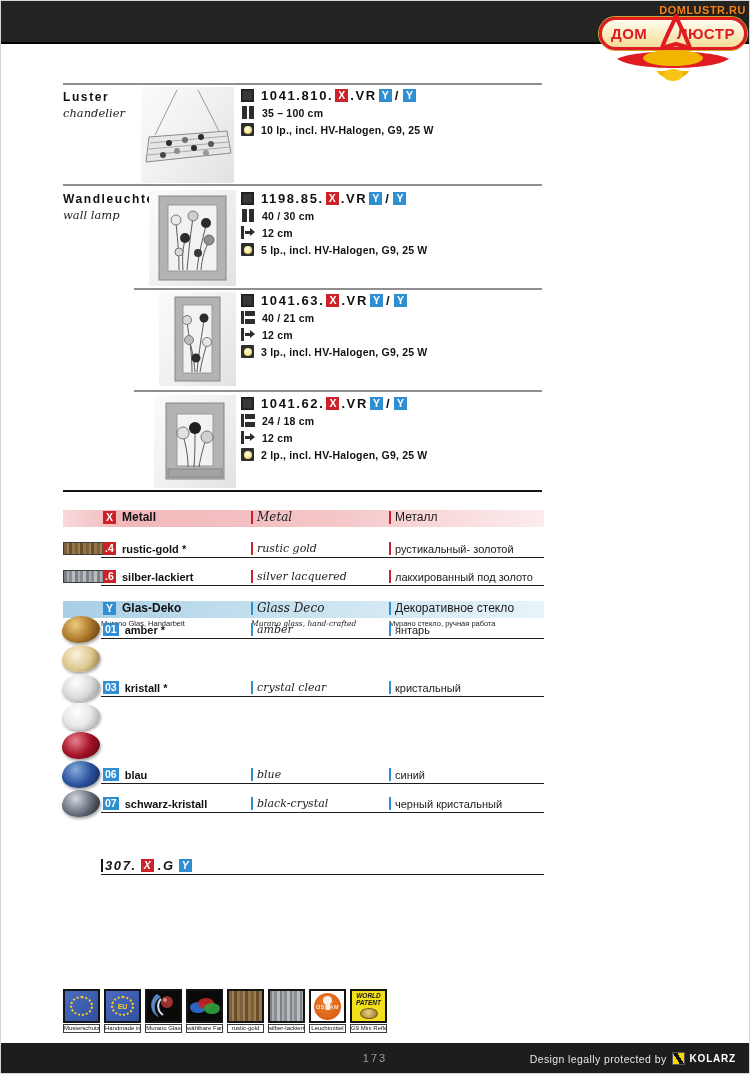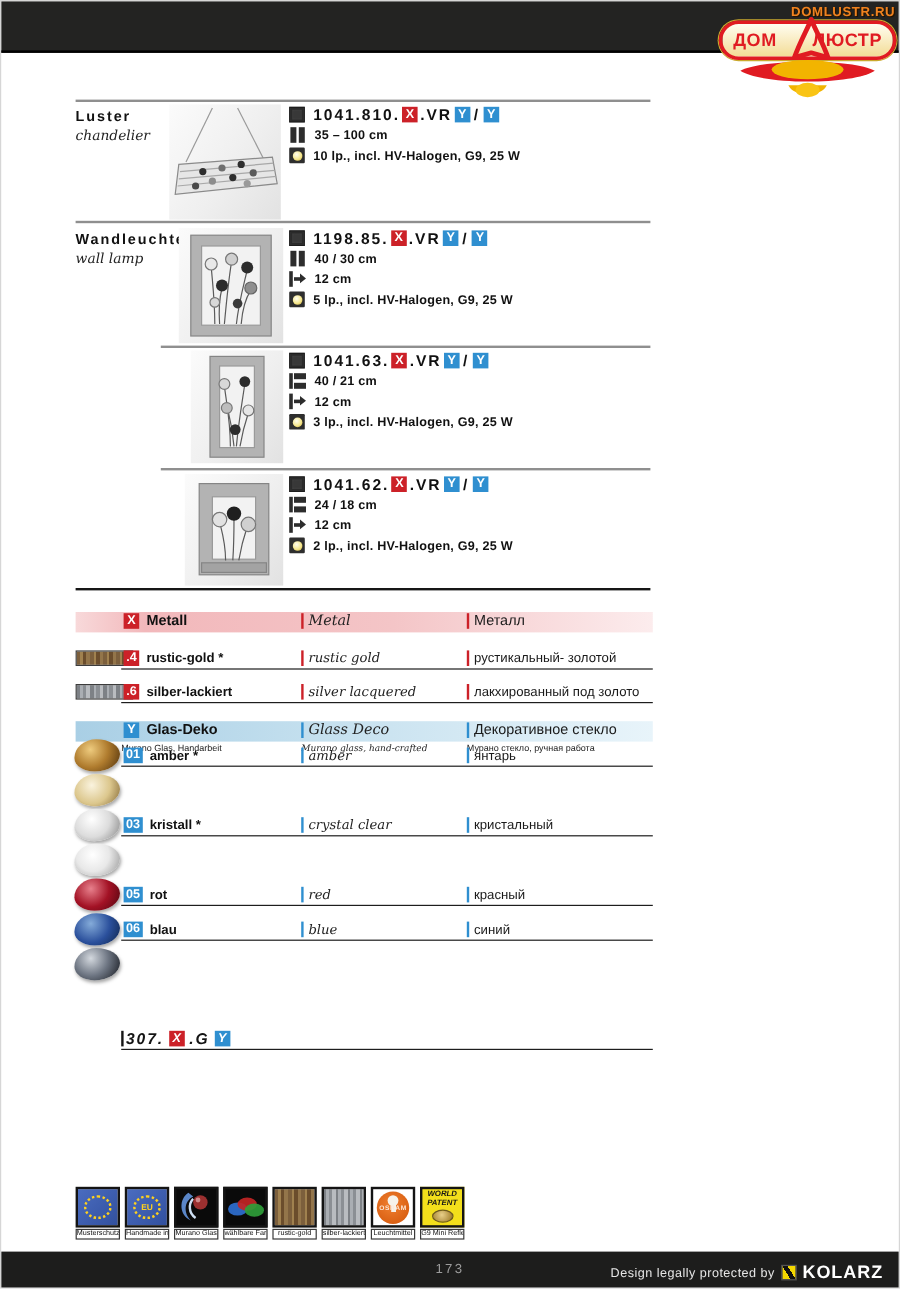--- a/index.html
+++ b/index.html
@@ -112,21 +112,21 @@
                  background:radial-gradient(circle at 45% 38%, #e8cf8a, #b08f3e 70%, #7a5e20); border:1px solid #6e5a1e; }
 
   
   .footer { position:absolute; left:0; top:1042px; width:100%; height:32px; background:#1d1d1c; }
   .page-num { position:absolute; left:0; right:0; top:9px; text-align:center; color:#9c9c9c;
               font-size:11px; letter-spacing:2px; }
   .protect { position:absolute; right:13px; top:9px; display:flex; align-items:center; gap:5px;
              color:#e6e6e6; font-size:10.5px; letter-spacing:0.4px; white-space:nowrap; }
   .kolarz-logo { display:inline-block; width:13px; height:13px; flex:none;
                  background:linear-gradient(58deg,#f5d800 38%,#111 38% 62%,#f5d800 62%); border:1px solid #555; }
-  .kolarz-brand { font-weight:bold; font-size:15px; color:#fff; letter-spacing:0.8px; }
+  .kolarz-brand { font-weight:bold; font-size:10px; color:#fff; letter-spacing:0.8px; }
 </style>
 </head>
 <body>
 
 <div class="page">
 
   <div class="topbar"></div>
   <div class="logo">
     <div class="logo-url">DOMLUSTR.RU</div>
     <div class="logo-pill">
@@ -412,52 +412,52 @@
       </span>
     <span class="cell c3">
         <span class="vsep vs-blue"></span>
         <span class="t-ru">кристальный</span>
       </span>
   </div>
 
   <div class="blob bl-kristallweiss" style="left:61px; top:702px;"></div>
 
   <div class="blob bl-rot" style="left:61px; top:731px;"></div>
-  <div class="trow" style="top:725px; height:29px;">
-    <span class="cell c1">
-        <span class="b by">05</span>
-        <span class="t-de">rot</span>
-      </span>
-    <span class="cell c2">
-        <span class="vsep vs-blue"></span>
-        <span class="t-en">red</span>
-      </span>
-    <span class="cell c3">
-        <span class="vsep vs-blue"></span>
-        <span class="t-ru">красный</span>
-      </span>
-  </div>
 
   <div class="blob bl-blau" style="left:61px; top:760px;"></div>
   <div class="trow" style="top:754px; height:29px;">
     <span class="cell c1">
         <span class="b by">06</span>
         <span class="t-de">blau</span>
       </span>
     <span class="cell c2">
         <span class="vsep vs-blue"></span>
         <span class="t-en">blue</span>
       </span>
     <span class="cell c3">
         <span class="vsep vs-blue"></span>
         <span class="t-ru">синий</span>
       </span>
   </div>
 
   <div class="blob bl-schwarz" style="left:61px; top:789px;"></div>
+  <div class="trow" style="top:783px; height:29px;">
+    <span class="cell c1">
+        <span class="b by">07</span>
+        <span class="t-de">schwarz-kristall</span>
+      </span>
+    <span class="cell c2">
+        <span class="vsep vs-blue"></span>
+        <span class="t-en">black-crystal</span>
+      </span>
+    <span class="cell c3">
+        <span class="vsep vs-blue"></span>
+        <span class="t-ru">черный кристальный</span>
+      </span>
+  </div>
 
   <div class="ersatz-code" style="top:855px;">
     <span class="inner">
       <span class="vsep vs-black"></span>
       <span>307.</span>
         <span class="b bx">X</span>
         <span>.G</span>
         <span class="b by">Y</span>
     </span>
   </div>

